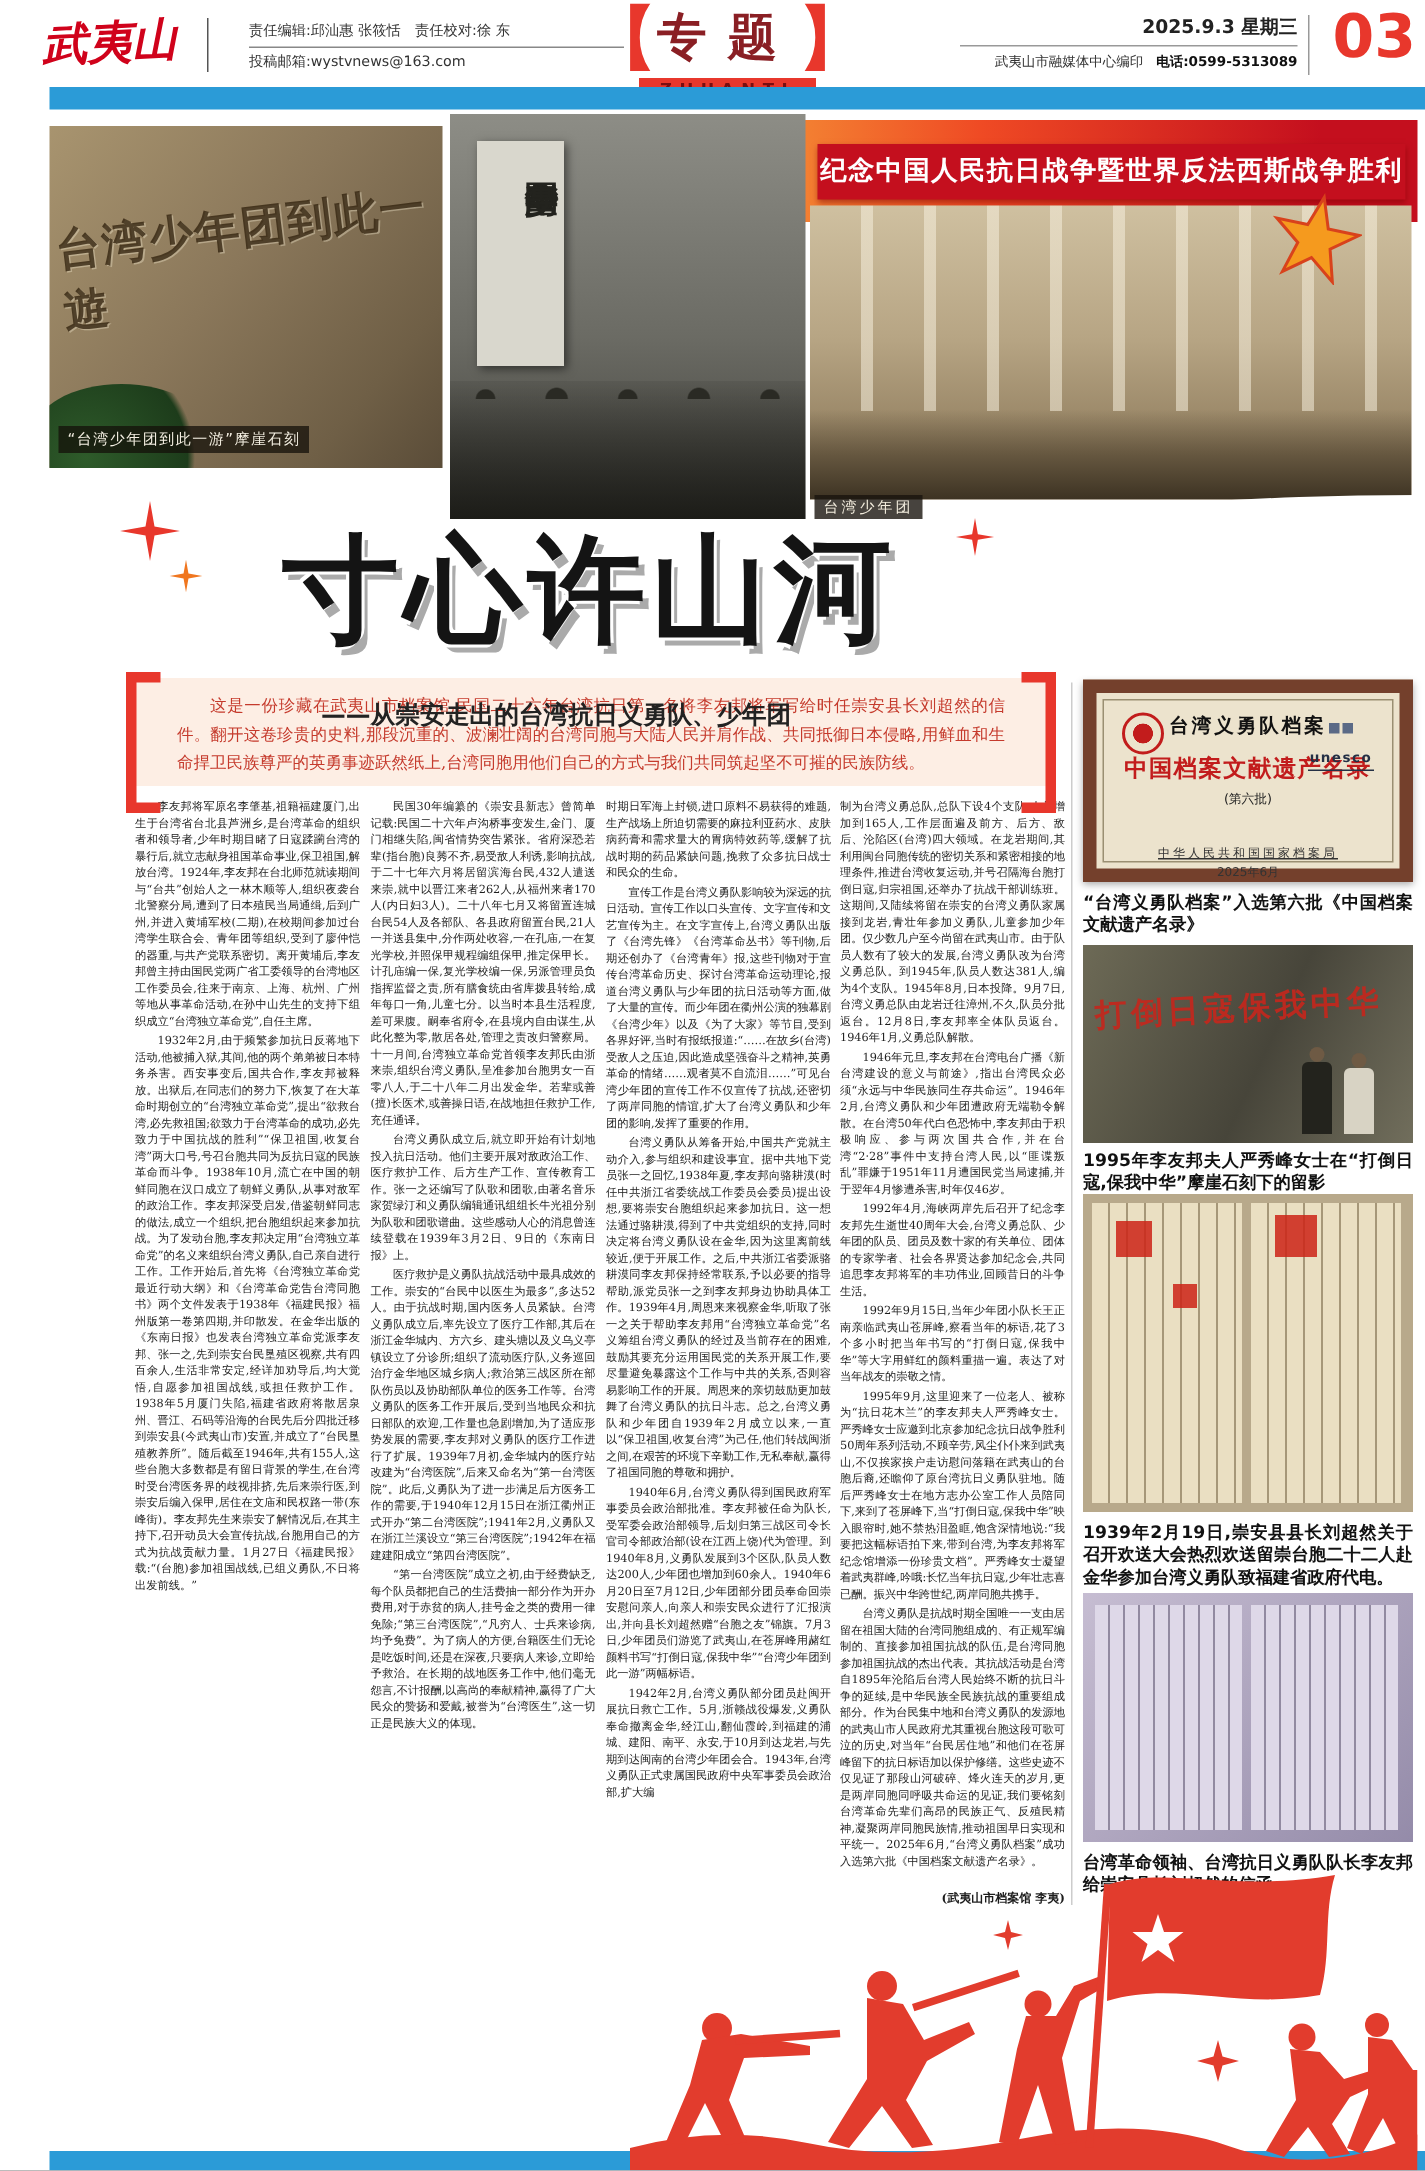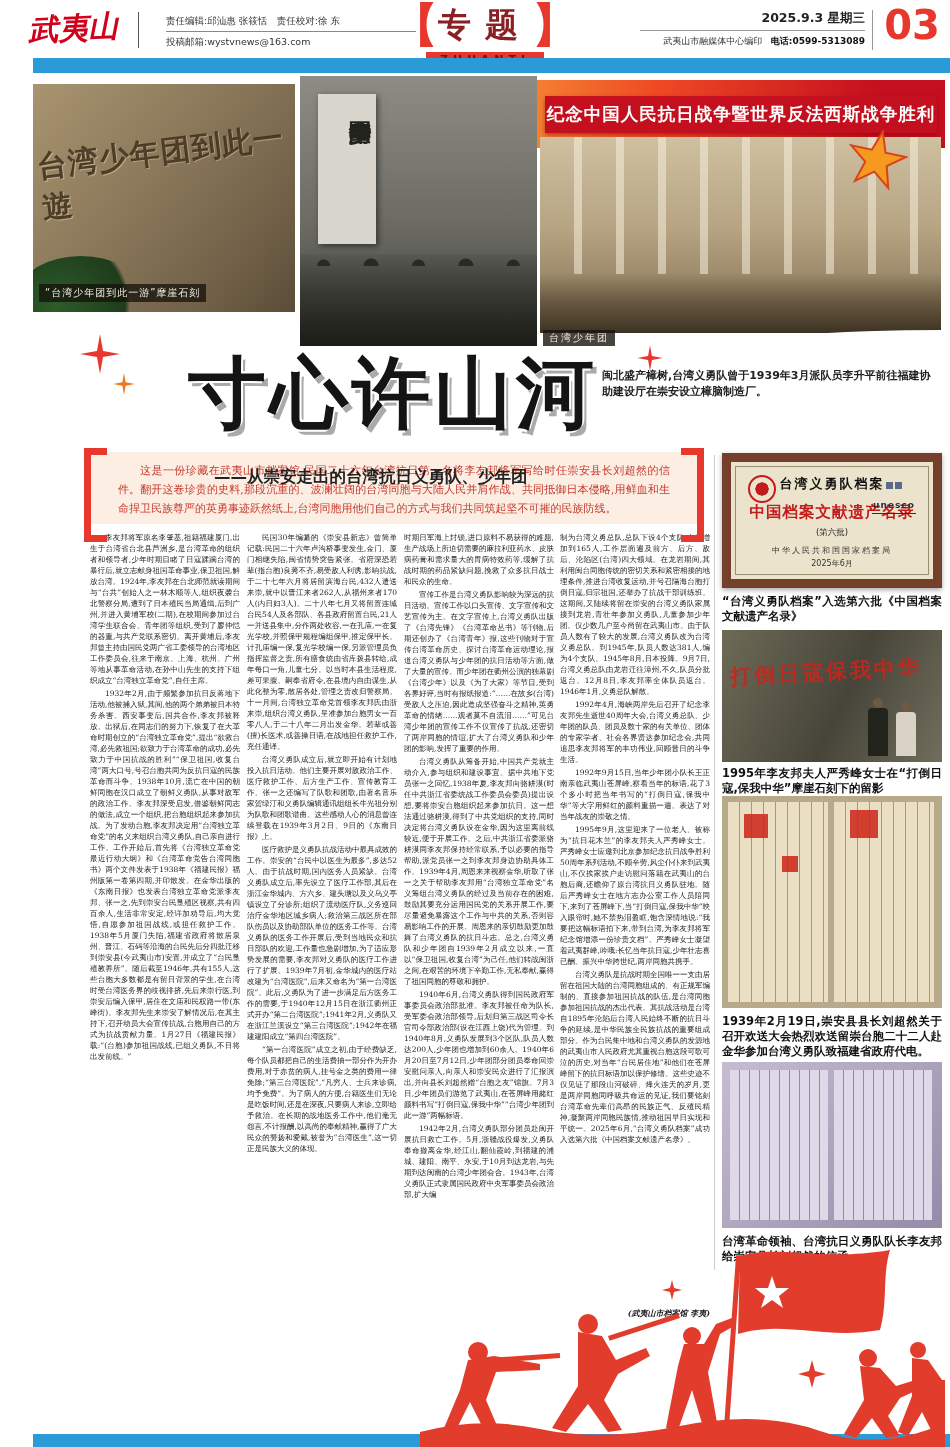--- a/index.html
+++ b/index.html
@@ -16,21 +16,21 @@
   .bracket{font-size:46px;color:#e8372c;font-weight:900;vertical-align:middle;line-height:46px;}
   .section-cn{font-size:33px;font-weight:900;color:#8a1f24;letter-spacing:14px;vertical-align:middle;
               font-family:"DejaVu Serif",serif;margin-top:48px;}
   .section-en{display:inline-block;margin-top:2px;background:#e8372c;color:#7a0d10;font-weight:900;
               font-size:11px;letter-spacing:5px;padding:1px 14px;}
   .dateblock{left:640px;top:10px;width:225px;text-align:right;font-size:9px;color:#333;}
   .dateblock .d1{font-size:12.5px;font-weight:700;color:#222;padding-bottom:3px;border-bottom:1px solid #999;}
   .dateblock .d2{padding-top:4px;}
   .dateblock b{color:#111;}
   .pgdiv{left:872px;top:10px;width:1px;height:40px;background:#999;}
-  .pageno{left:880px;top:2px;width:64px;font-size:40px;font-weight:900;color:#e8372c;text-align:center;}
+  .pageno{left:880px;top:2px;width:64px;font-size:40px;font-weight:900;color:#e8372c;text-align:right;}
   .bluebar{left:33px;top:58px;width:917px;height:15px;background:#2b9bd7;}
   .bluebar-bottom{left:33px;top:1434px;width:917px;height:13px;background:#2b9bd7;}
   
   .flameband{left:300px;top:80px;width:645px;height:68px;
      background:linear-gradient(to right,#fdf3dd,#f6a13a 25%,#ef4a24 55%,#c40f1e 90%);
      border-bottom-left-radius:60px 30px;}
   .bannerbox{left:545px;top:96px;width:392px;height:37px;background:#c40f1e;color:#fff;
      font-weight:900;font-size:17.5px;line-height:37px;text-align:center;letter-spacing:1px;
      box-shadow:0 2px 4px rgba(120,0,0,.5);}
   .photo{overflow:hidden;}
@@ -80,34 +80,34 @@
   .intro-text{position:absolute;left:30px;top:9px;width:552px;font-family:"DejaVu Serif",serif;
      font-size:11px;line-height:19px;color:#c53a2c;text-align:justify;text-indent:2em;}
   .brk{position:absolute;top:-4px;width:16px;height:80px;border:0 solid #e8372c;}
   .brk-l{left:-4px;border-left-width:7px;border-top-width:7px;border-bottom-width:7px;}
   .brk-r{right:-4px;border-right-width:7px;border-top-width:7px;border-bottom-width:7px;}
   
   .col{position:absolute;top:532px;width:150px;overflow:hidden;font-family:"DejaVu Serif",serif;
      font-size:7.5px;line-height:11px;text-align:justify;color:#1c1c1c;}
   .col p{margin:0 0 2px 0;text-indent:2em;}
   .col p.cont{text-indent:0;}
-  .byline{left:560px;top:1308px;width:150px;font-family:"DejaVu Serif",serif;font-size:8px;
-     font-weight:700;text-align:right;color:#1c1c1c;font-style:italic;}
+  .byline{left:560px;top:1260px;width:150px;font-family:"DejaVu Serif",serif;font-size:8px;
+     font-weight:700;text-align:right;color:#1c1c1c;}
   .vdiv{left:714px;top:455px;width:1px;height:815px;background:#ccc;}
   
   .sb{left:722px;width:220px;}
   .cert{top:453px;height:135px;background:#ece3cd;border:9px solid #74402c;box-sizing:border-box;
         box-shadow:0 2px 5px rgba(0,0,0,.35);}
   .cert-inner{position:absolute;left:4px;top:4px;right:4px;bottom:4px;border:1px solid #9a8f72;
         text-align:center;}
   .cert-head{margin-top:8px;font-size:13px;font-weight:900;letter-spacing:2px;color:#111;}
   .cert-title{margin-top:9px;font-size:15.5px;font-weight:900;color:#c21c1c;letter-spacing:1px;
         font-family:"DejaVu Serif",serif;}
   .cert-batch{margin-top:4px;font-size:8.5px;color:#222;}
-  .cert-issuer{margin-top:6px;font-size:8px;letter-spacing:2px;color:#333;font-family:"DejaVu Serif",serif;}
+  .cert-issuer{margin-top:24px;font-size:8px;letter-spacing:2px;color:#333;font-family:"DejaVu Serif",serif;text-decoration:underline;}
   .cert-date{margin-top:2px;font-size:8px;color:#333;}
   .seal{position:absolute;left:12px;top:8px;width:24px;height:24px;border-radius:50%;
         border:2px solid #c21c1c;background:radial-gradient(circle,#c21c1c 38%,transparent 40%);}
   .unesco{position:absolute;right:8px;top:7px;width:52px;text-align:center;}
   .unesco .sq{display:inline-block;width:7px;height:7px;background:#5b6a86;margin:0 1px;}
   .unesco .txt{font-size:9px;font-weight:900;color:#243045;letter-spacing:1px;}
   .unesco .lines{border-top:1px solid #243045;margin:1px 4px 0;}
   .sb-cap{font-size:11.5px;font-weight:700;line-height:15px;color:#111;text-align:justify;}
   .cap1{top:594px;}
   .rockphoto{top:630px;height:132px;background:linear-gradient(115deg,#6d6a56,#47453a 55%,#716e5c);}
@@ -180,21 +180,20 @@
     </div>
     <div class="crowd"></div>
   </div>
 
   <div class="abs photo photo-right">
     <div class="pillars"></div>
     <div class="crowd2"></div>
   </div>
   <div class="abs midlabel">台湾少年团</div>
   <div class="abs wave"></div>
-  <div class="abs photo-right-cap">闽北盛产樟树,台湾义勇队曾于1939年3月派队员李升平前往福建协助建设厅在崇安设立樟脑制造厂。</div>
 
   <svg class="abs sparkle" style="left:78px;top:332px;" width="44" height="44" viewBox="0 0 44 44">
     <polygon points="22,2 25,19 42,22 25,25 22,42 19,25 2,22 19,19" fill="#e8372c"></polygon>
   </svg>
   <svg class="abs sparkle" style="left:112px;top:372px;" width="24" height="24" viewBox="0 0 44 44">
     <polygon points="22,2 25,19 42,22 25,25 22,42 19,25 2,22 19,19" fill="#f0761f"></polygon>
   </svg>
   <svg class="abs sparkle" style="left:636px;top:344px;" width="28" height="28" viewBox="0 0 44 44">
     <polygon points="22,2 25,19 42,22 25,25 22,42 19,25 2,22 19,19" fill="#e8372c"></polygon>
   </svg>
@@ -219,20 +218,21 @@
   </div>
   <div class="col" style="left:404px;height:720px;">
     <p class="cont">时期日军海上封锁,进口原料不易获得的难题,生产战场上所迫切需要的麻拉利亚药水、皮肤病药膏和需求量大的胃病特效药等,缓解了抗战时期的药品紧缺问题,挽救了众多抗日战士和民众的生命。</p>
     <p>宣传工作是台湾义勇队影响较为深远的抗日活动。宣传工作以口头宣传、文字宣传和文艺宣传为主。在文字宣传上,台湾义勇队出版了《台湾先锋》《台湾革命丛书》等刊物,后期还创办了《台湾青年》报,这些刊物对于宣传台湾革命历史、探讨台湾革命运动理论,报道台湾义勇队与少年团的抗日活动等方面,做了大量的宣传。而少年团在衢州公演的独幕剧《台湾少年》以及《为了大家》等节目,受到各界好评,当时有报纸报道:“……在故乡(台湾)受敌人之压迫,因此造成坚强奋斗之精神,英勇革命的情绪……观者莫不自流泪……”可见台湾少年团的宣传工作不仅宣传了抗战,还密切了两岸同胞的情谊,扩大了台湾义勇队和少年团的影响,发挥了重要的作用。</p>
     <p>台湾义勇队从筹备开始,中国共产党就主动介入,参与组织和建设事宜。据中共地下党员张一之回忆,1938年夏,李友邦向骆耕漠(时任中共浙江省委统战工作委员会委员)提出设想,要将崇安台胞组织起来参加抗日。这一想法通过骆耕漠,得到了中共党组织的支持,同时决定将台湾义勇队设在金华,因为这里离前线较近,便于开展工作。之后,中共浙江省委派骆耕漠同李友邦保持经常联系,予以必要的指导帮助,派党员张一之到李友邦身边协助具体工作。1939年4月,周恩来来视察金华,听取了张一之关于帮助李友邦用“台湾独立革命党”名义筹组台湾义勇队的经过及当前存在的困难,鼓励其要充分运用国民党的关系开展工作,要尽量避免暴露这个工作与中共的关系,否则容易影响工作的开展。周恩来的亲切鼓励更加鼓舞了台湾义勇队的抗日斗志。总之,台湾义勇队和少年团自1939年2月成立以来,一直以“保卫祖国,收复台湾”为己任,他们转战闽浙之间,在艰苦的环境下辛勤工作,无私奉献,赢得了祖国同胞的尊敬和拥护。</p>
     <p>1940年6月,台湾义勇队得到国民政府军事委员会政治部批准。李友邦被任命为队长,受军委会政治部领导,后划归第三战区司令长官司令部政治部(设在江西上饶)代为管理。到1940年8月,义勇队发展到3个区队,队员人数达200人,少年团也增加到60余人。1940年6月20日至7月12日,少年团部分团员奉命回崇安慰问亲人,向亲人和崇安民众进行了汇报演出,并向县长刘超然赠“台胞之友”锦旗。7月3日,少年团员们游览了武夷山,在苍屏峰用赭红颜料书写“打倒日寇,保我中华”“台湾少年团到此一游”两幅标语。</p>
     <p>1942年2月,台湾义勇队部分团员赴闽开展抗日救亡工作。5月,浙赣战役爆发,义勇队奉命撤离金华,经江山,翻仙霞岭,到福建的浦城、建阳、南平、永安,于10月到达龙岩,与先期到达闽南的台湾少年团会合。1943年,台湾义勇队正式隶属国民政府中央军事委员会政治部,扩大编</p>
   </div>
   <div class="col" style="left:560px;height:726px;">
     <p class="cont">制为台湾义勇总队,总队下设4个支队,人员增加到165人,工作层面遍及前方、后方、敌后、沦陷区(台湾)四大领域。在龙岩期间,其利用闽台同胞传统的密切关系和紧密相接的地理条件,推进台湾收复运动,并号召隔海台胞打倒日寇,归宗祖国,还举办了抗战干部训练班。这期间,又陆续将留在崇安的台湾义勇队家属接到龙岩,青壮年参加义勇队,儿童参加少年团。仅少数几户至今尚留在武夷山市。由于队员人数有了较大的发展,台湾义勇队改为台湾义勇总队。到1945年,队员人数达381人,编为4个支队。1945年8月,日本投降。9月7日,台湾义勇总队由龙岩迁往漳州,不久,队员分批返台。12月8日,李友邦率全体队员返台。1946年1月,义勇总队解散。</p>
+    <p>1946年元旦,李友邦在台湾电台广播《新台湾建设的意义与前途》,指出台湾民众必须“永远与中华民族同生存共命运”。1946年2月,台湾义勇队和少年团遭政府无端勒令解散。在台湾50年代白色恐怖中,李友邦由于积极响应、参与两次国共合作,并在台湾“2·28”事件中支持台湾人民,以“匪谍叛乱”罪嫌于1951年11月遭国民党当局逮捕,并于翌年4月惨遭杀害,时年仅46岁。</p>
     <p>1992年4月,海峡两岸先后召开了纪念李友邦先生逝世40周年大会,台湾义勇总队、少年团的队员、团员及数十家的有关单位、团体的专家学者、社会各界贤达参加纪念会,共同追思李友邦将军的丰功伟业,回顾昔日的斗争生活。</p>
     <p>1992年9月15日,当年少年团小队长王正南亲临武夷山苍屏峰,察看当年的标语,花了3个多小时把当年书写的“打倒日寇,保我中华”等大字用鲜红的颜料重描一遍。表达了对当年战友的崇敬之情。</p>
     <p>1995年9月,这里迎来了一位老人、被称为“抗日花木兰”的李友邦夫人严秀峰女士。严秀峰女士应邀到北京参加纪念抗日战争胜利50周年系列活动,不顾辛劳,风尘仆仆来到武夷山,不仅挨家挨户走访慰问落籍在武夷山的台胞后裔,还瞻仰了原台湾抗日义勇队驻地。随后严秀峰女士在地方志办公室工作人员陪同下,来到了苍屏峰下,当“打倒日寇,保我中华”映入眼帘时,她不禁热泪盈眶,饱含深情地说:“我要把这幅标语拍下来,带到台湾,为李友邦将军纪念馆增添一份珍贵文档”。严秀峰女士凝望着武夷群峰,吟哦:长忆当年抗日寇,少年壮志喜已酬。振兴中华跨世纪,两岸同胞共携手。</p>
     <p>台湾义勇队是抗战时期全国唯一一支由居留在祖国大陆的台湾同胞组成的、有正规军编制的、直接参加祖国抗战的队伍,是台湾同胞参加祖国抗战的杰出代表。其抗战活动是台湾自1895年沦陷后台湾人民始终不断的抗日斗争的延续,是中华民族全民族抗战的重要组成部分。作为台民集中地和台湾义勇队的发源地的武夷山市人民政府尤其重视台胞这段可歌可泣的历史,对当年“台民居住地”和他们在苍屏峰留下的抗日标语加以保护修缮。这些史迹不仅见证了那段山河破碎、烽火连天的岁月,更是两岸同胞同呼吸共命运的见证,我们要铭刻台湾革命先辈们高昂的民族正气、反殖民精神,凝聚两岸同胞民族情,推动祖国早日实现和平统一。2025年6月,“台湾义勇队档案”成功入选第六批《中国档案文献遗产名录》。</p>
   </div>
   <div class="abs byline">(武夷山市档案馆 李夷)</div>
   <div class="abs vdiv"></div>
 
   <div class="abs sb cert">
     <div class="cert-inner">

